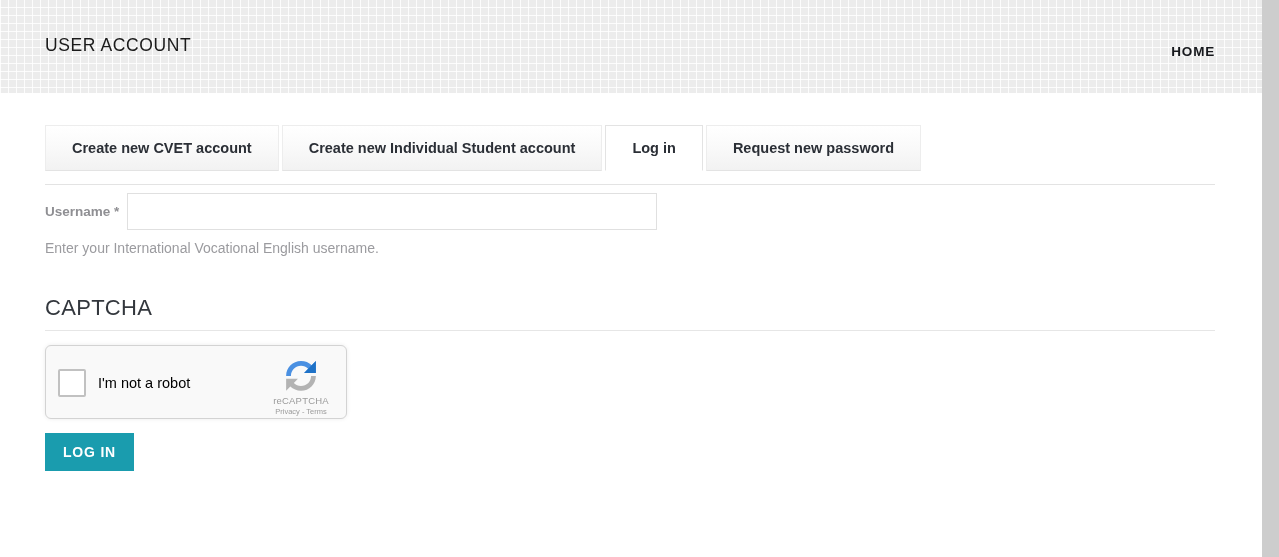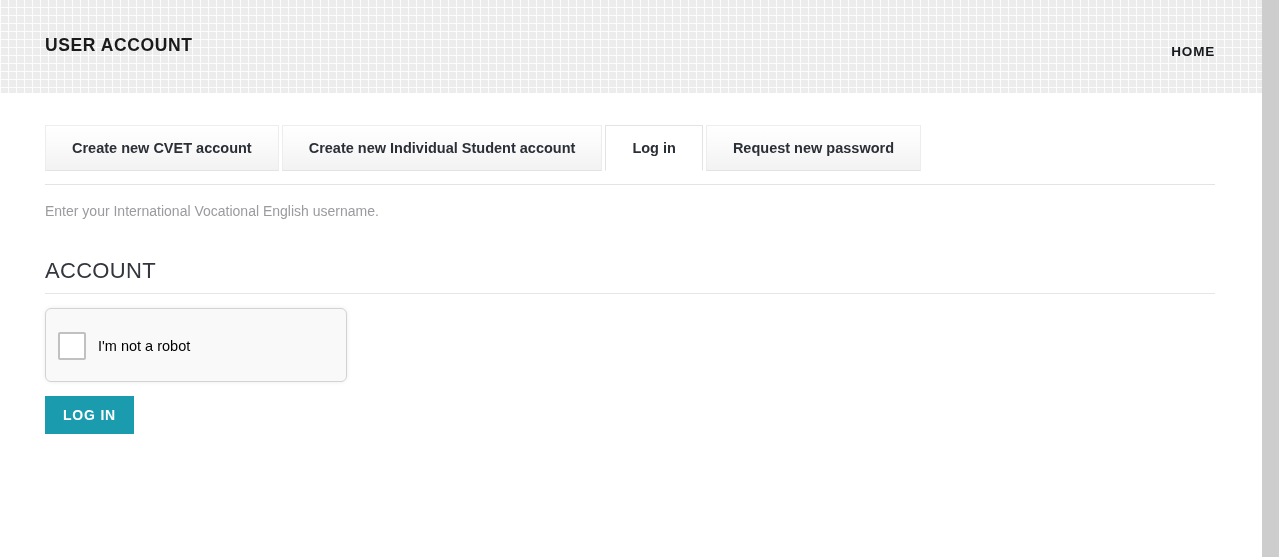--- a/index.html
+++ b/index.html
@@ -37,21 +37,21 @@
       repeating-linear-gradient(0deg, rgba(255,255,255,0.85) 0px, rgba(255,255,255,0.85) 1px, rgba(0,0,0,0) 1px, rgba(0,0,0,0) 8px),
       repeating-linear-gradient(90deg, rgba(255,255,255,0.85) 0px, rgba(255,255,255,0.85) 1px, rgba(0,0,0,0) 1px, rgba(0,0,0,0) 8px);
     background-size: 8px 8px, 8px 8px;
   }
 
   .site-title {
     position: absolute;
     left: 45px;
     top: 35px;
     font-size: 17.5px;
-    font-weight: bold;
+    font-weight: normal;
     letter-spacing: 0.6px;
     color: #1a1a1a;
     white-space: nowrap;
   }
 
   .home-link {
     position: absolute;
     right: 47px;
     top: 44px;
     font-size: 13.5px;
@@ -293,37 +293,50 @@
           <a class="tab">Create new Individual Student account</a>
           <a class="tab active">Log in</a>
           <a class="tab">Request new password</a>
         </div>
       </div>
 
       <form class="form">
 
         
         <div class="form-row">
+          <div class="field-line">
+            <span class="field-label">Username *</span>
+            <input class="field-input" type="text" value="" placeholder="" style="">
+          </div>
           <div class="field-desc">Enter your International Vocational English username.</div>
         </div>
 
         <div class="spacer-md"></div>
 
         
         <div class="form-row">
         </div>
 
         
         <div class="form-row" style="margin-top:16px;">
-          <div class="captcha-legend">ACCOUNT</div>
+          <div class="captcha-legend">CAPTCHA</div>
           <div class="captcha-rule"></div>
 
           <div class="recaptcha-box">
             <div class="recaptcha-check"></div>
             <div class="recaptcha-label">I'm not a robot</div>
+            <div class="recaptcha-brand">
+              <svg class="recaptcha-logo" viewBox="0 0 48 48">
+                <path d="M24 8 C14.6 8 7 15.6 7 25 L12.5 25 C12.5 18.6 17.7 13.5 24 13.5 C27.2 13.5 30.1 14.8 32.2 16.9 L27.5 21.6 L41 21.6 L41 8 L36.2 12.8 C33.1 9.8 28.8 8 24 8 Z" fill="#4a90e2"></path>
+                <path d="M24 42 C33.4 42 41 34.4 41 25 L35.5 25 C35.5 31.4 30.3 36.5 24 36.5 C20.8 36.5 17.9 35.2 15.8 33.1 L20.5 28.4 L7 28.4 L7 42 L11.8 37.2 C14.9 40.2 19.2 42 24 42 Z" fill="#b3b3b3"></path>
+                <path d="M32.2 16.9 L27.5 21.6 L41 21.6 L41 8 Z" fill="#1b6fc4" opacity="0.9"></path>
+              </svg>
+              <div class="recaptcha-name">reCAPTCHA</div>
+              <div class="recaptcha-legal">Privacy - Terms</div>
+            </div>
           </div>
         </div>
 
         
         <button class="login-btn" type="submit">LOG IN</button>
 
       </form>
     </div>
   </div>
 

